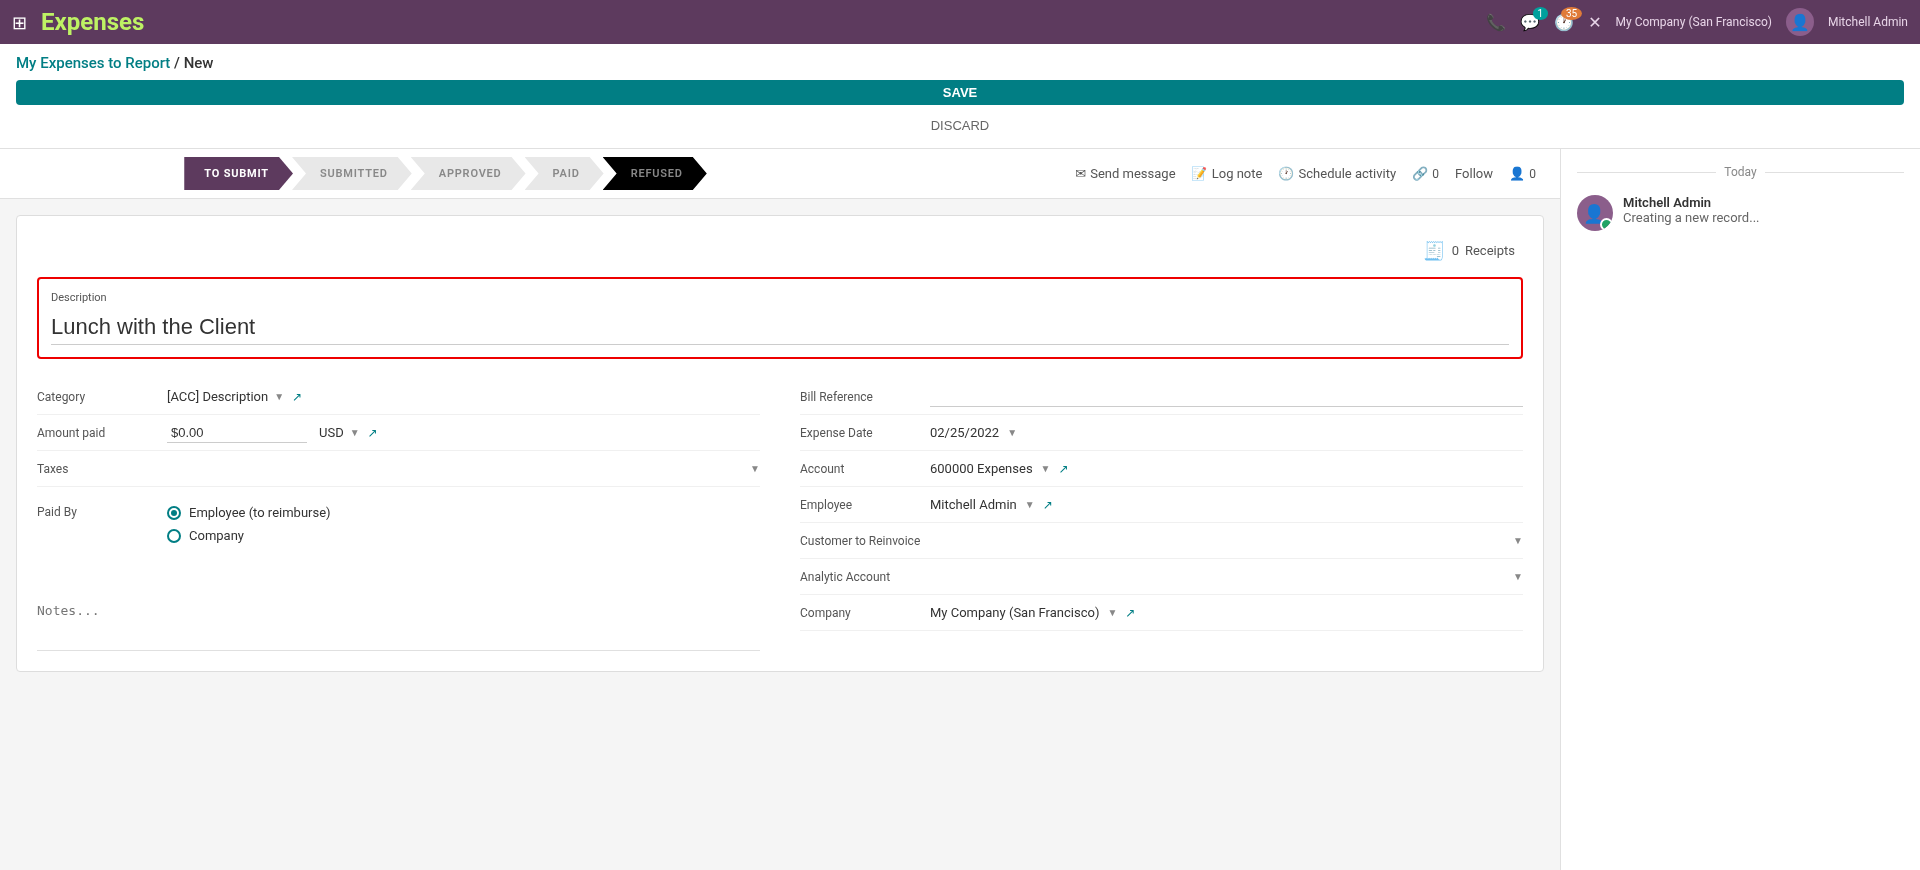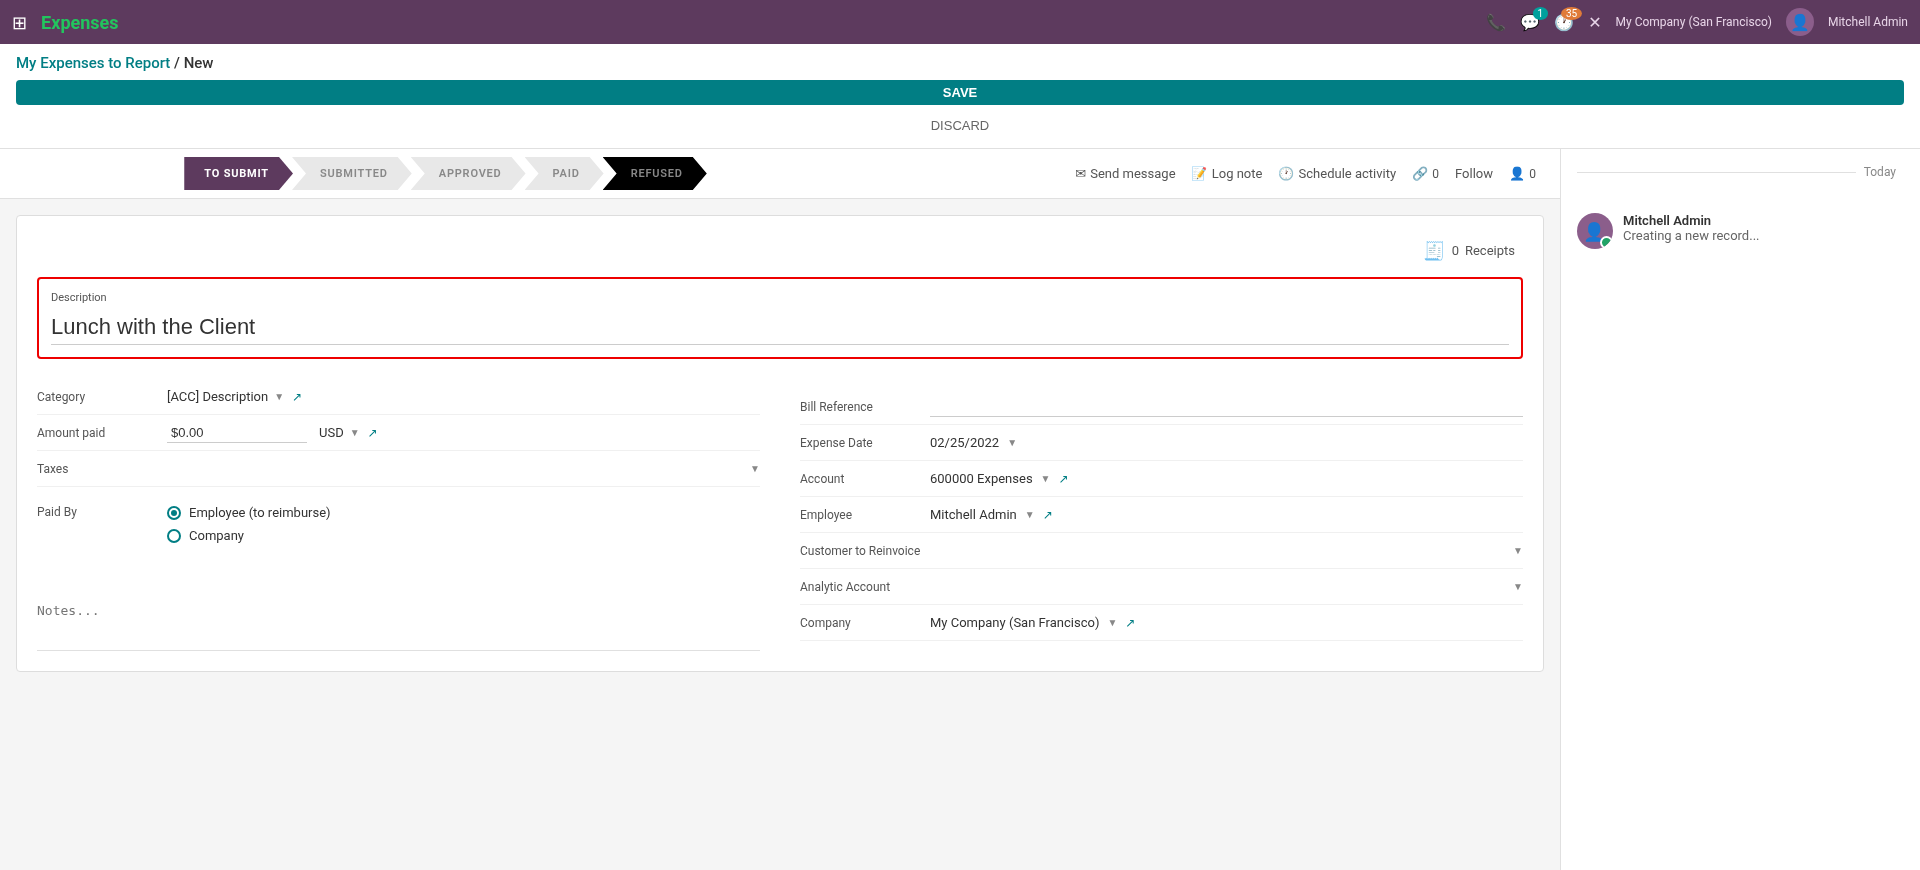--- a/index.html
+++ b/index.html
@@ -9,21 +9,21 @@
     .topnav {
       background: #5d3a5e;
       color: #fff;
       display: flex;
       align-items: center;
       height: 44px;
       padding: 0 12px;
       gap: 8px;
     }
     .topnav-grid-icon { color: #fff; font-size: 18px; margin-right: 6px; cursor: pointer; }
-    .topnav-title { font-size: 18px; font-weight: bold; color: #22c55e; margin-right: 18px; }
+    .topnav-title { font-size: 24px; font-weight: bold; color: #bef264; margin-right: 18px; }
     .topnav-menu { display: flex; gap: 18px; flex: 1; }
     .topnav-menu-item { color: #e8d5e8; font-size: 13px; cursor: pointer; text-decoration: none; }
     .topnav-right { display: flex; align-items: center; gap: 14px; margin-left: auto; }
     .topnav-icon { color: #e8d5e8; font-size: 16px; cursor: pointer; position: relative; }
     .badge {
       background: #00a09d;
       color: #fff;
       border-radius: 50%;
       font-size: 10px;
       padding: 1px 5px;
@@ -147,21 +147,20 @@
       padding: 4px 8px;
       border-radius: 4px;
     }
     .receipts-icon { font-size: 18px; color: #555; }
 
     
     .form-row {
       display: flex;
       gap: 40px;
       margin-bottom: 0;
-      align-items: center;
     }
     .form-col { flex: 1; }
     .form-field {
       display: flex;
       align-items: center;
       min-height: 36px;
       border-bottom: 1px solid #f0f0f0;
     }
     .field-label {
       color: #555;
@@ -224,24 +223,24 @@
 
     
     .chatter-sidebar {
       width: 360px;
       background: #fff;
       border-left: 1px solid #e0e0e0;
       overflow-y: auto;
       padding: 16px;
     }
     .chatter-today {
-      text-align: right;
+      text-align: center;
       color: #888;
       font-size: 12px;
-      margin-bottom: 34px;
+      margin-bottom: 16px;
       position: relative;
     }
     .chatter-today::before {
       content: '';
       position: absolute;
       left: 0; right: 0; top: 50%;
       height: 1px; background: #e0e0e0;
     }
     .chatter-today span {
       background: #fff;

